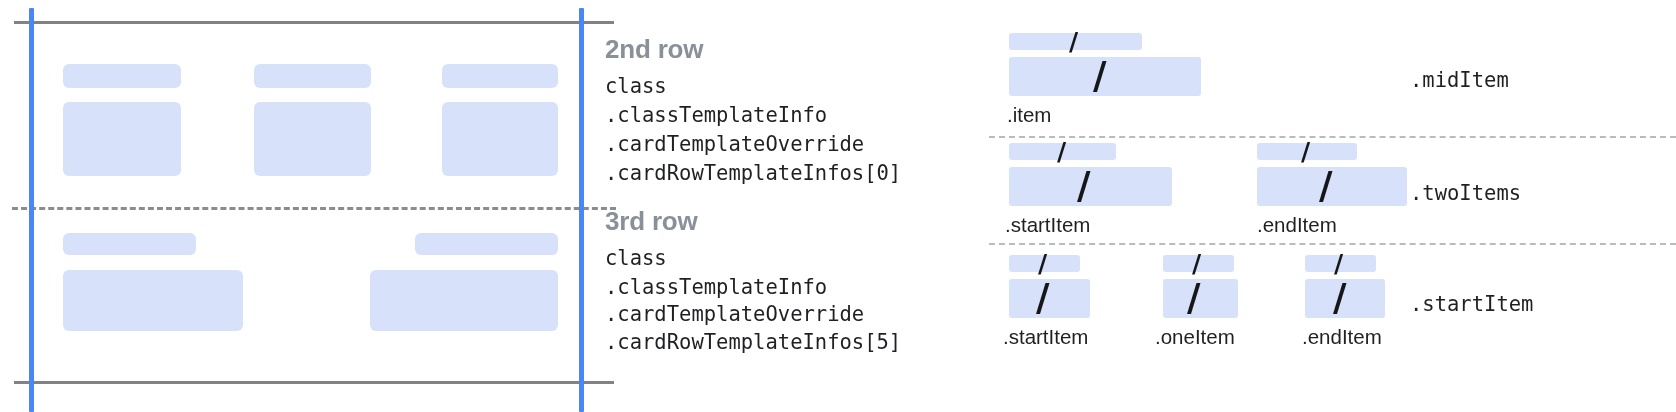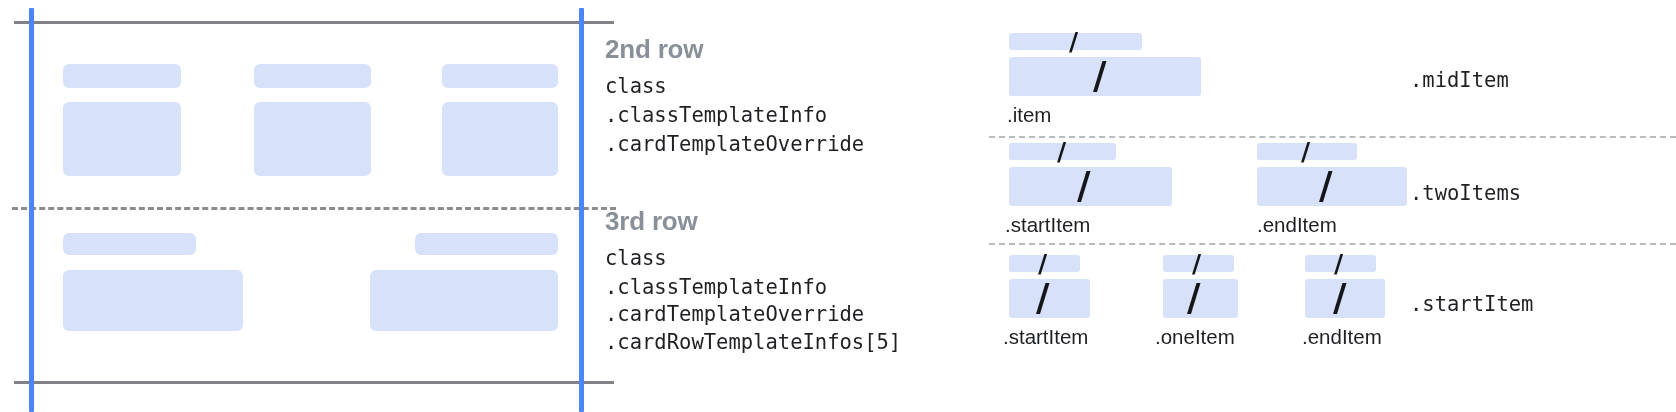--- a/index.html
+++ b/index.html
@@ -72,20 +72,21 @@
       <div class="ph" style="left:370px;top:62px;width:188px;height:61px;"></div>
     </div>
   </div>
 
   <div class="abs" style="left:600px;top:0;width:380px;height:412px;">
 
     <div class="rowtitle" style="left:5px;top:34px;">2nd row</div>
     <div class="mono" style="left:5px;top:74px;">class</div>
     <div class="mono" style="left:5px;top:103px;">.classTemplateInfo</div>
     <div class="mono" style="left:5px;top:132px;">.cardTemplateOverride</div>
+    <div class="mono" style="left:5px;top:161px;">.cardRowTemplateInfos[0]</div>
 
     <div class="rowtitle" style="left:5px;top:206px;">3rd row</div>
     <div class="mono" style="left:5px;top:246px;">class</div>
     <div class="mono" style="left:5px;top:275px;">.classTemplateInfo</div>
     <div class="mono" style="left:5px;top:302px;">.cardTemplateOverride</div>
     <div class="mono" style="left:5px;top:330px;">.cardRowTemplateInfos[5]</div>
   </div>
 
   <div class="abs" style="left:985px;top:0;width:691px;height:412px;">
 

